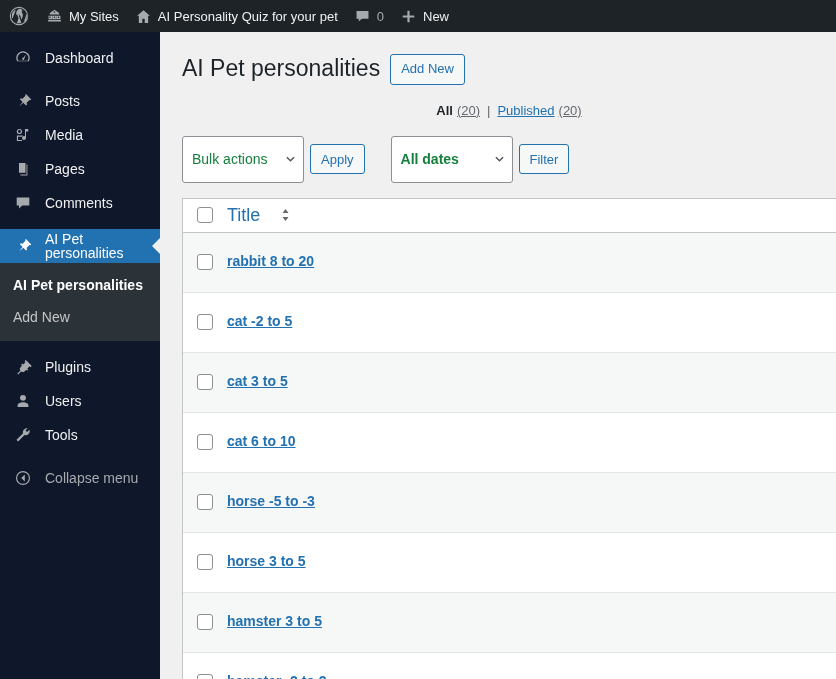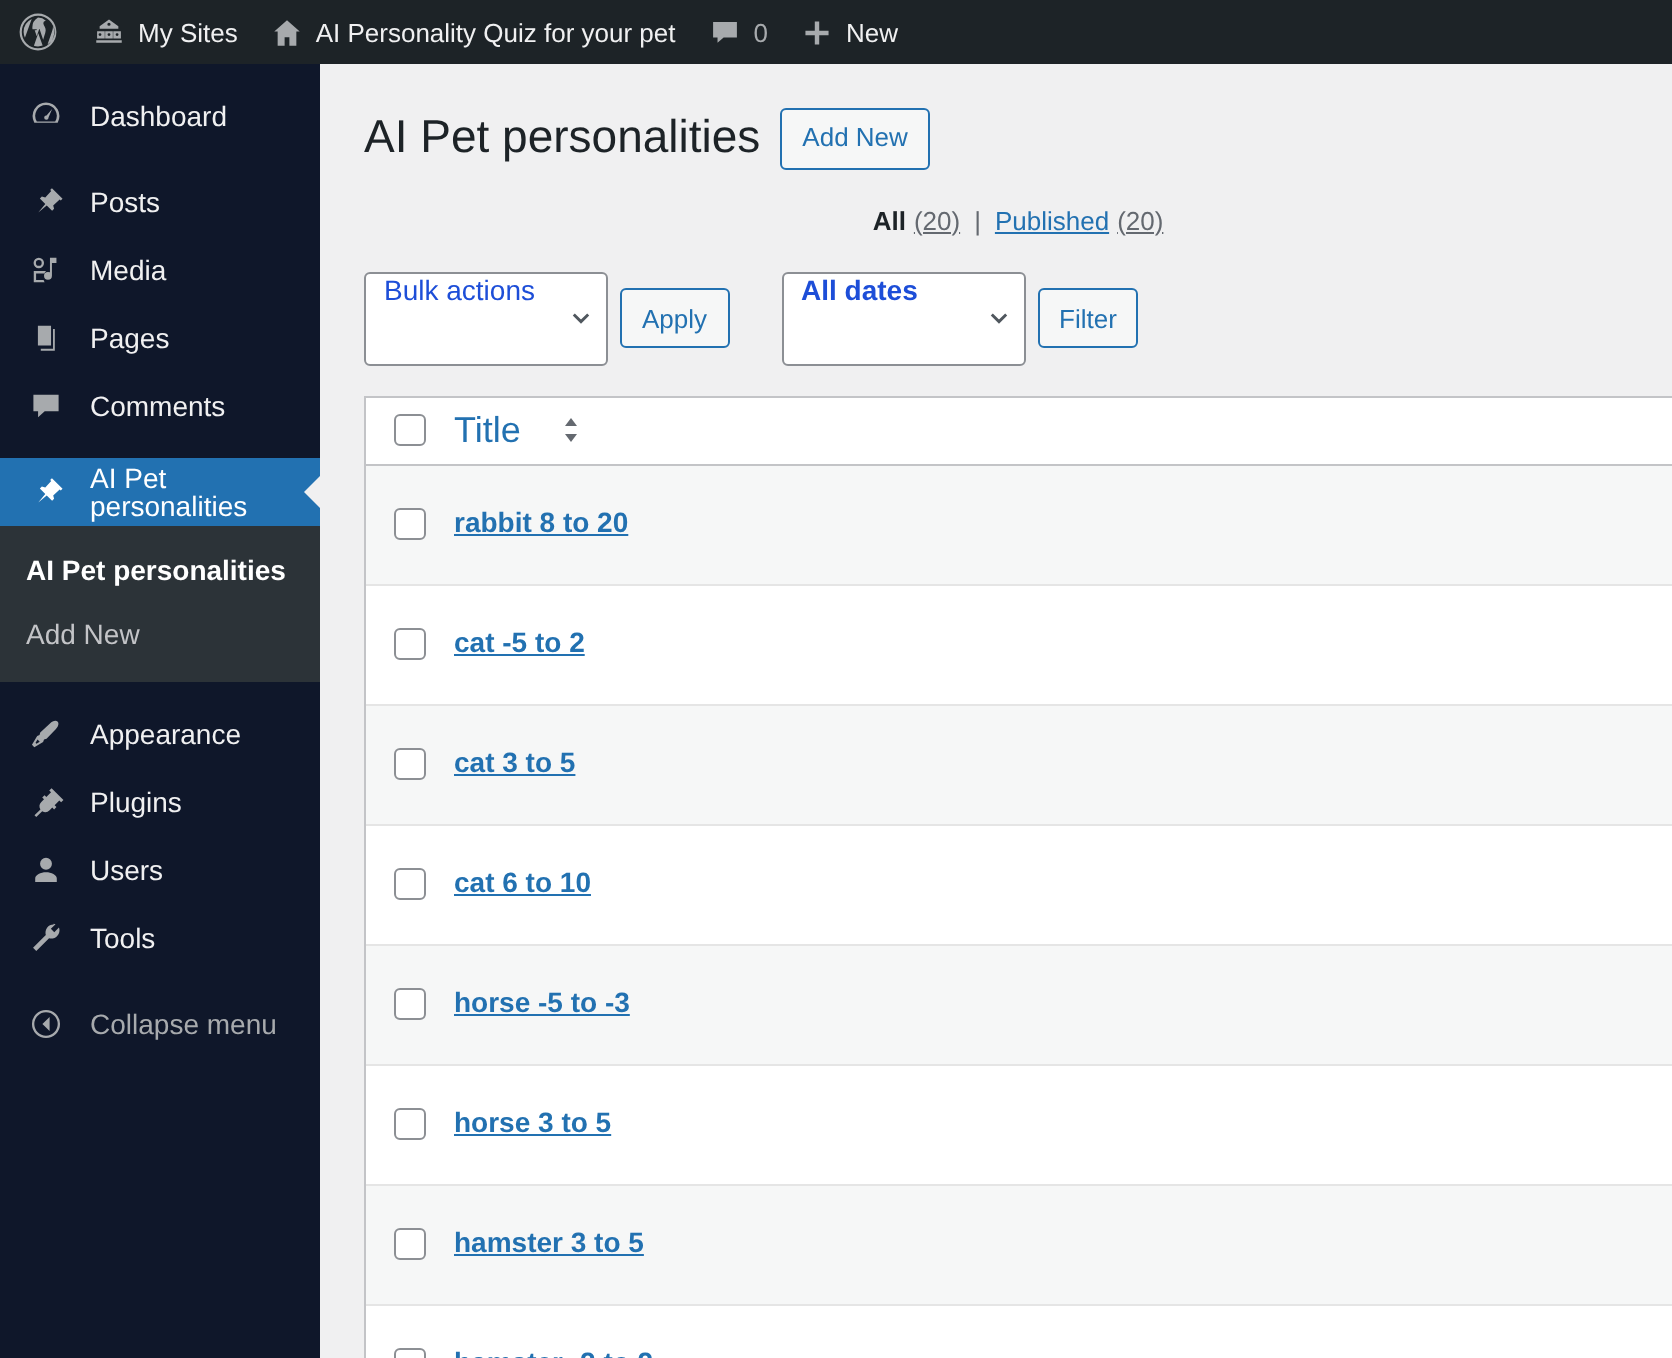--- a/index.html
+++ b/index.html
@@ -132,27 +132,27 @@
   .subsubsub .count { color: #646970; font-weight: 400; text-decoration: underline; }
   .subsubsub .divider { color: #646970; margin: 0 7px; }
 
   .tablenav {
     margin-top: 18px;
     display: flex; align-items: center;
     gap: 6px;
   }
   .wp-select {
     position: relative;
-    display: inline-flex; align-items: flex-start;
+    display: inline-flex; align-items: center;
     height: 47px;
     min-width: 120px;
     border: 1px solid #8c8f94;
     border-radius: 3px;
     background: #fff;
-    color: #1d4ed8;
+    color: #15803d;
     font-size: 14px;
     padding: 0 30px 0 9px;
     white-space: nowrap;
   }
   .wp-select .chev {
     position: absolute; right: 8px; top: 50%;
     margin-top: -3px;
     width: 9px; height: 6px;
   }
   .wp-select .chev svg { display: block; }
@@ -333,28 +333,20 @@
     <span class="mi-arrow"></span>
   </div>
 
   <div class="submenu">
     <span class="submenu-item current">AI Pet personalities</span>
     <span class="submenu-item">Add New</span>
   </div>
 
   <div class="menu-sep"></div>
 
-  <div class="menu-item">
-    <span class="mi-icon">
-      <svg width="18" height="18" viewBox="0 0 20 20" fill="currentColor">
-        <path d="M15.2 2.6c-1 0-2 .6-3 1.5L6.8 9.2l-.4 1.4-1.3.5-2.9 4.9 1.3 1.3 4.9-2.9.5-1.3 1.4-.4 5.1-5.4c1-1 1.5-2 1.5-3a1.6 1.6 0 00-.5-1.2 1.6 1.6 0 00-1.2-.5zM5.3 13.1l1.2 1.2-1.8 1.1-.5-.5z"></path>
-      </svg>
-    </span>
-    <span>Appearance</span>
-  </div>
 
   <div class="menu-item">
     <span class="mi-icon">
       <svg width="18" height="18" viewBox="0 0 20 20" fill="currentColor">
         <path d="M13.1 2.3l-1.3 1.3 1 1-2.6 2.6-1-1-1.3 1.3 1 1-1.5 1.5a3.4 3.4 0 00-.5 4.1l-3.3 3.3 1 1 3.3-3.3a3.4 3.4 0 004.1-.5l1.5-1.5 1 1 1.3-1.3-1-1 2.6-2.6 1 1 1.3-1.3z"></path>
       </svg>
     </span>
     <span>Plugins</span>
   </div>
 
@@ -451,21 +443,21 @@
         <div class="cb-col">
           <span class="wp-cb"></span>
         </div>
         <a href="#" class="row-title">rabbit 8 to 20</a>
       </div>
 
       <div class="trow">
         <div class="cb-col">
           <span class="wp-cb"></span>
         </div>
-        <a href="#" class="row-title">cat -5 to 2</a>
+        <a href="#" class="row-title">cat -2 to 5</a>
       </div>
 
       <div class="trow alt">
         <div class="cb-col">
           <span class="wp-cb"></span>
         </div>
         <a href="#" class="row-title">cat 3 to 5</a>
       </div>
 
       <div class="trow">

